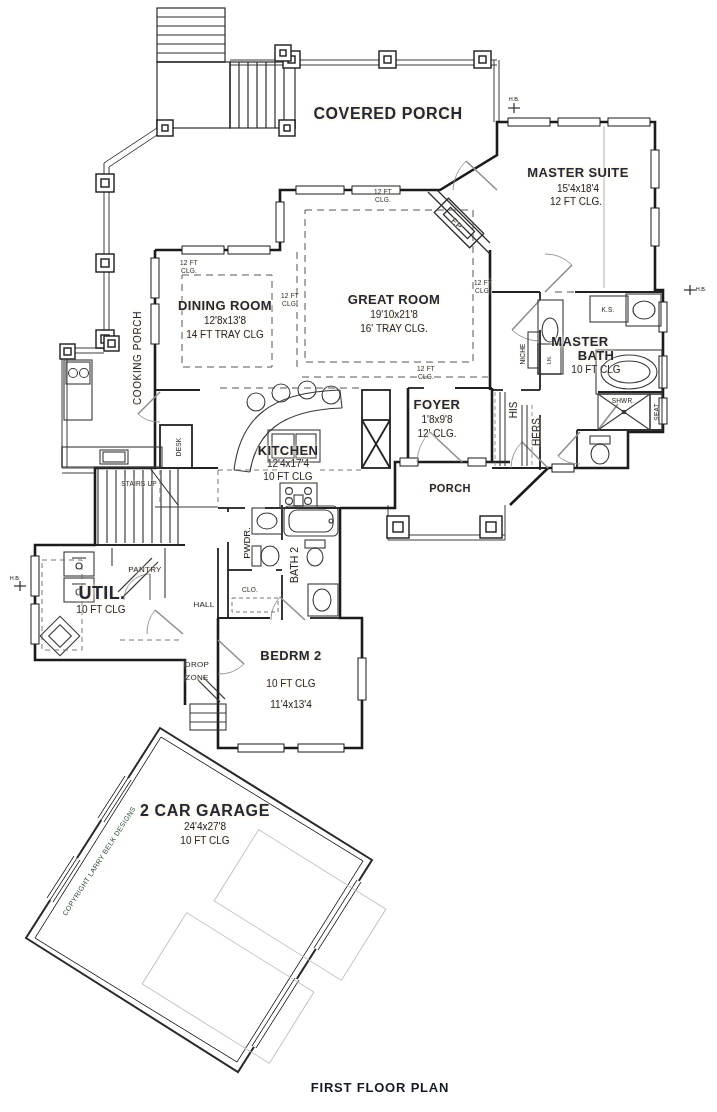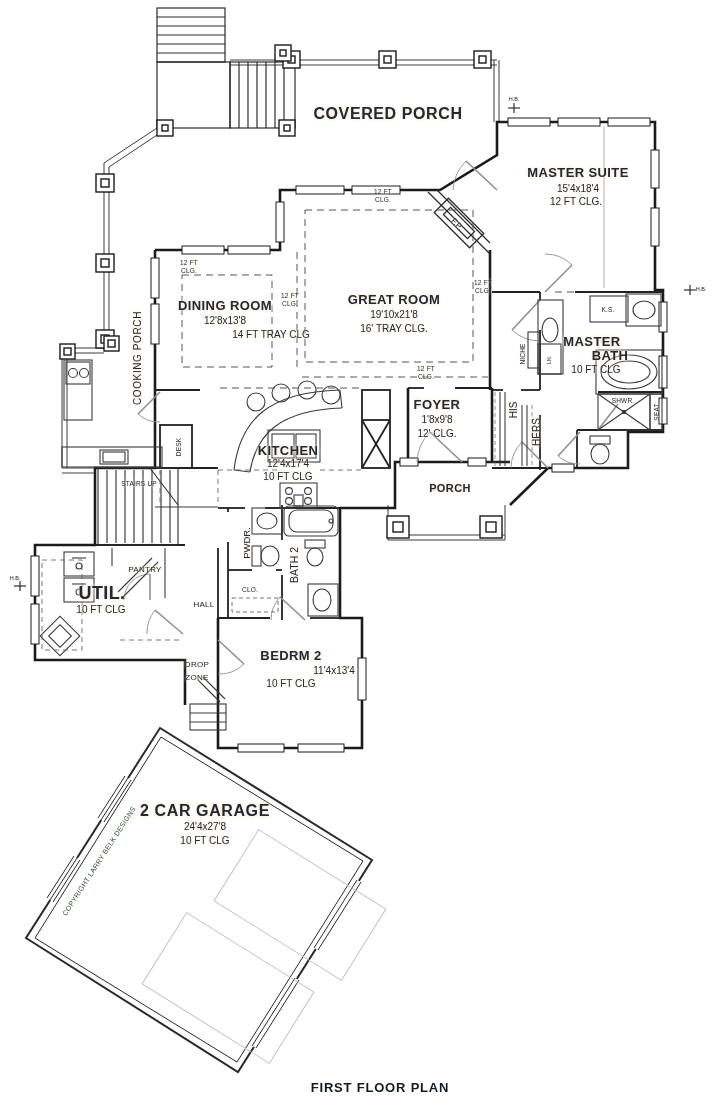--- a/index.html
+++ b/index.html
@@ -393,47 +393,47 @@
 </svg>
 
 <div class="lbl bigname" style="left:388px;top:114px;">COVERED PORCH</div>
 
 <div class="lbl name" style="left:578px;top:172px;">MASTER SUITE</div>
 <div class="lbl dims" style="left:578px;top:188px;">15'4x18'4</div>
 <div class="lbl dims" style="left:576px;top:201px;">12 FT CLG.</div>
 
 <div class="lbl name" style="left:225px;top:305px;">DINING ROOM</div>
 <div class="lbl dims" style="left:225px;top:320px;">12'8x13'8</div>
-<div class="lbl dims" style="left:225px;top:334px;margin-left:46px;">14 FT TRAY CLG</div>
+<div class="lbl dims" style="left:225px;top:334px;">14 FT TRAY CLG</div>
 
 <div class="lbl name" style="left:394px;top:299px;">GREAT ROOM</div>
 <div class="lbl dims" style="left:394px;top:314px;">19'10x21'8</div>
 <div class="lbl dims" style="left:394px;top:328px;">16' TRAY CLG.</div>
 
-<div class="lbl name" style="left:592px;top:341px;">MASTER</div>
-<div class="lbl name" style="left:596px;top:355px;padding-left:28px;">BATH</div>
+<div class="lbl name" style="left:580px;top:341px;">MASTER</div>
+<div class="lbl name" style="left:596px;top:355px;">BATH</div>
 <div class="lbl dims" style="left:596px;top:369px;">10 FT CLG</div>
 
 <div class="lbl name" style="left:437px;top:404px;">FOYER</div>
 <div class="lbl dims" style="left:437px;top:419px;">1'8x9'8</div>
 <div class="lbl dims" style="left:437px;top:433px;">12' CLG.</div>
 
 <div class="lbl name" style="left:288px;top:450px;">KITCHEN</div>
 <div class="lbl dims" style="left:288px;top:463px;">12'4x17'4</div>
 <div class="lbl dims" style="left:288px;top:476px;">10 FT CLG</div>
 
 <div class="lbl name" style="left:450px;top:488px;font-size:11px;">PORCH</div>
 
 <div class="lbl vert" style="left:137px;top:358px;font-size:10px;font-weight:500;letter-spacing:.6px;">COOKING PORCH</div>
 
 <div class="lbl name" style="left:102px;top:593px;font-size:18px;">UTIL.</div>
 <div class="lbl dims" style="left:101px;top:609px;">10 FT CLG</div>
 
 <div class="lbl name" style="left:291px;top:655px;">BEDRM 2</div>
-<div class="lbl dims" style="left:291px;top:670px;margin-left:43px;">11'4x13'4</div>
+<div class="lbl dims" style="left:291px;top:704px;">11'4x13'4</div>
 <div class="lbl dims" style="left:291px;top:683px;">10 FT CLG</div>
 
 <div class="lbl bigname" style="left:205px;top:811px;">2 CAR GARAGE</div>
 <div class="lbl dims" style="left:205px;top:826px;">24'4x27'8</div>
 <div class="lbl dims" style="left:205px;top:840px;">10 FT CLG</div>
 
 <div class="lbl title" style="left:380px;top:1087px;text-align:center;">FIRST FLOOR PLAN</div>
 <div class="lbl copyright" style="left:99px;top:861px;">COPYRIGHT LARRY BELK DESIGNS</div>
 
 <div class="lbl tiny" style="left:139px;top:483px;">STAIRS UP</div>

